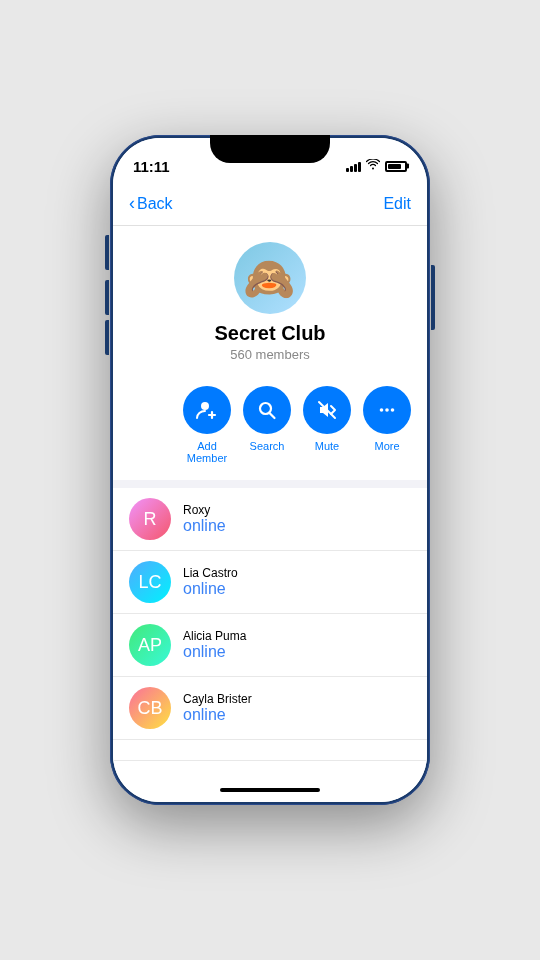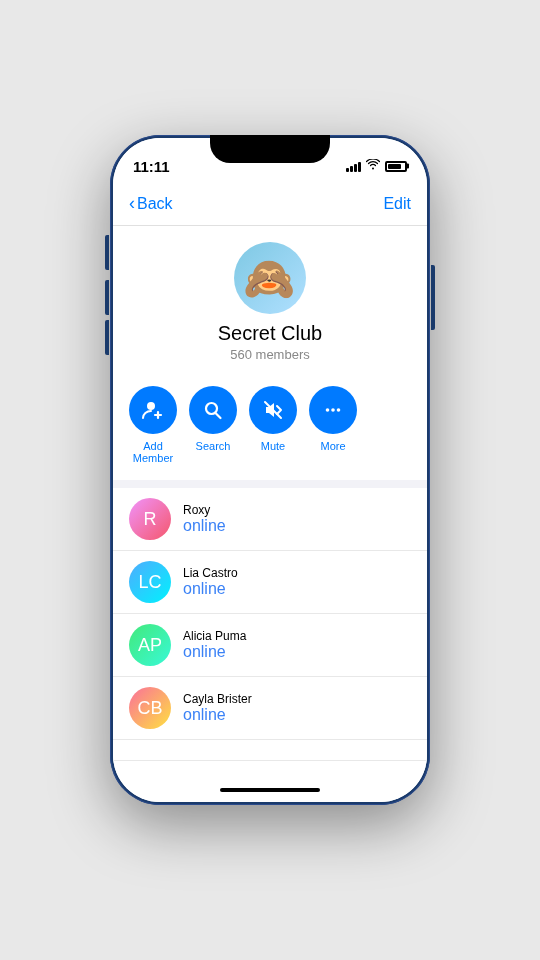--- a/index.html
+++ b/index.html
@@ -181,34 +181,34 @@
       background: linear-gradient(135deg, #7ec8e3, #b0e0ff);
       display: flex;
       align-items: center;
       justify-content: center;
       font-size: 42px;
       margin-bottom: 8px;
       overflow: hidden;
     }
     .group-name {
       font-size: 20px;
-      font-weight: 400;
+      font-weight: 700;
       color: #000;
       margin-bottom: 2px;
     }
     .group-members {
       font-size: 13px;
       color: #888;
     }
 
     
     .action-buttons {
       background: #fff;
       display: flex;
-      justify-content: flex-start;
+      justify-content: flex-end;
       padding: 12px 10px 16px;
       flex-shrink: 0;
     }
     .action-btn {
       display: flex;
       flex-direction: column;
       align-items: center;
       gap: 6px;
       width: 60px;
     }

